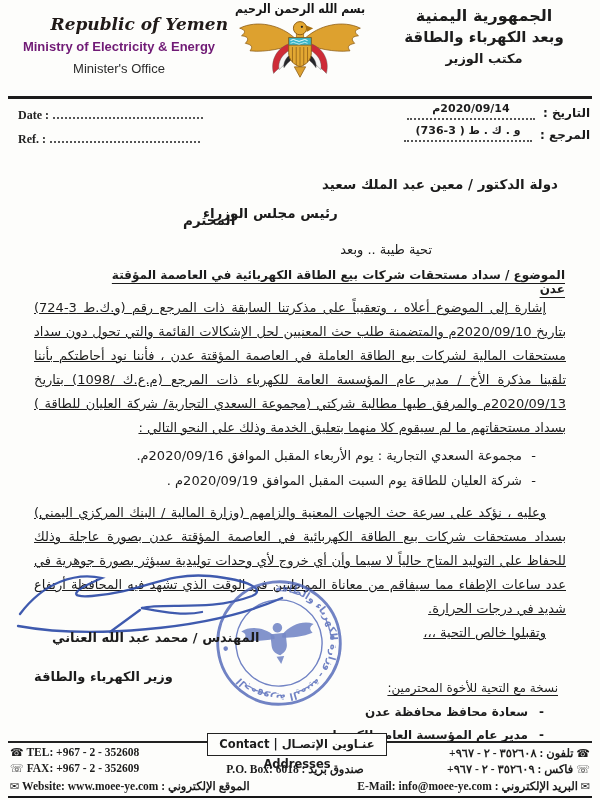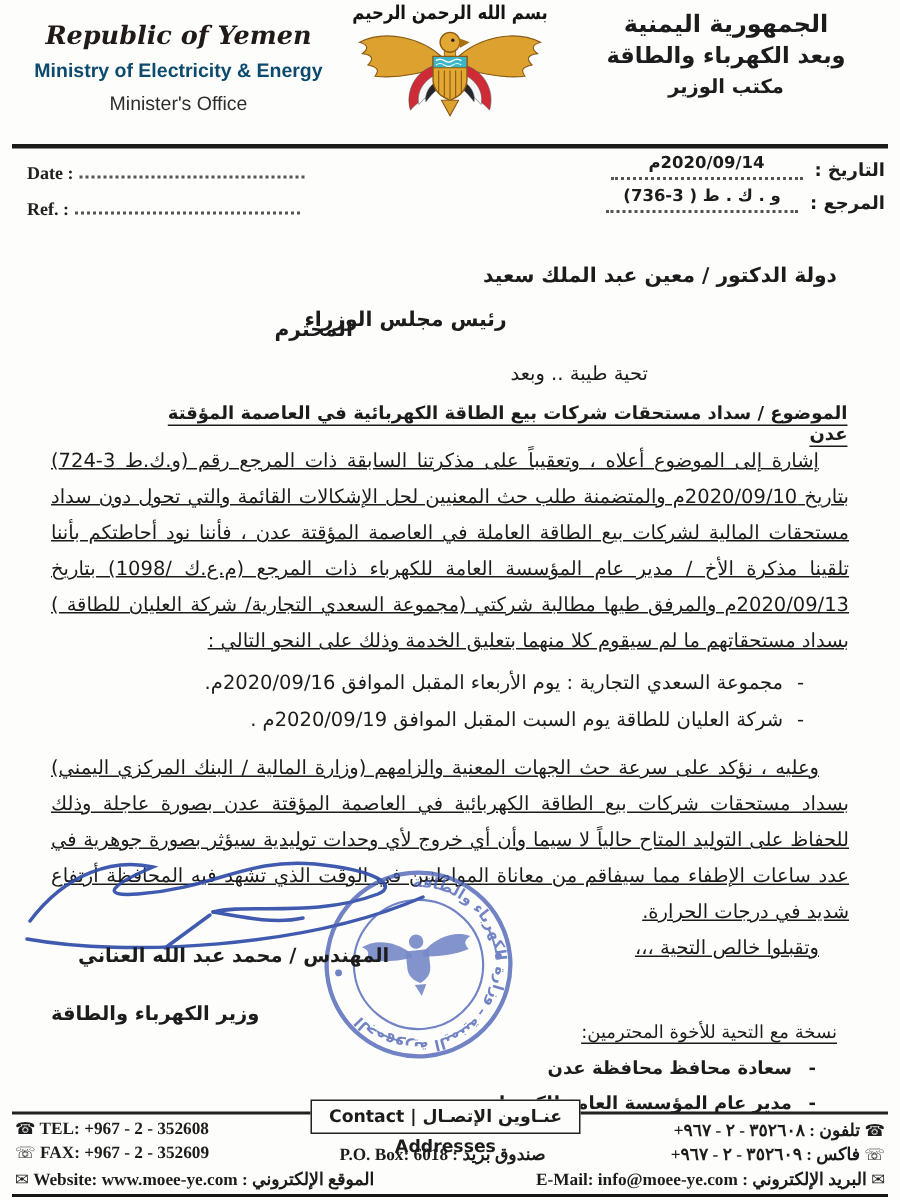--- a/index.html
+++ b/index.html
@@ -1,21 +1,21 @@
 <!DOCTYPE html>
 <html lang="ar"><head>
 <meta charset="utf-8">
 <style>
   html,body{margin:0;padding:0;background:#888;}
   .page{position:relative;width:600px;height:800px;margin:0 auto;background:#fdfdfb;
         font-family:"DejaVu Sans",sans-serif;color:#1c1c1c;overflow:hidden;}
   
   .hdr-en{position:absolute;left:10px;top:14px;width:218px;text-align:center;}
-  .hdr-en .l1{font-family:"DejaVu Serif",serif;font-style:italic;font-weight:bold;font-size:17px;color:#201a18;}
-  .hdr-en .l2{font-family:"Liberation Sans",sans-serif;font-weight:bold;font-size:13px;color:#0c4a6e;margin-top:5px;}
+  .hdr-en .l1{font-family:"DejaVu Serif",serif;font-style:italic;font-weight:bold;font-size:17px;color:#201a18;text-align:right;}
+  .hdr-en .l2{font-family:"Liberation Sans",sans-serif;font-weight:bold;font-size:13px;color:#701a75;margin-top:5px;}
   .hdr-en .l3{font-family:"Liberation Sans",sans-serif;font-size:13px;color:#2d2d2d;margin-top:7px;}
   .hdr-center{position:absolute;left:226px;top:2px;width:148px;text-align:center;}
   .bismillah{font-size:11px;font-weight:bold;color:#141414;transform:scaleY(1.15);}
   .hdr-ar{position:absolute;right:6px;top:6px;width:220px;text-align:center;direction:rtl;}
   .hdr-ar .l1{font-size:16px;font-weight:bold;}
   .hdr-ar .l2{font-size:15px;font-weight:bold;margin-top:3px;}
   .hdr-ar .l3{font-size:13px;font-weight:bold;margin-top:5px;}
   .hdr-rule{position:absolute;top:96px;left:8px;right:8px;border-top:3px solid #1b1b1b;}
   
   .meta-en{position:absolute;left:18px;top:108px;font-family:"Liberation Serif",serif;font-weight:bold;font-size:12px;color:#222;}

